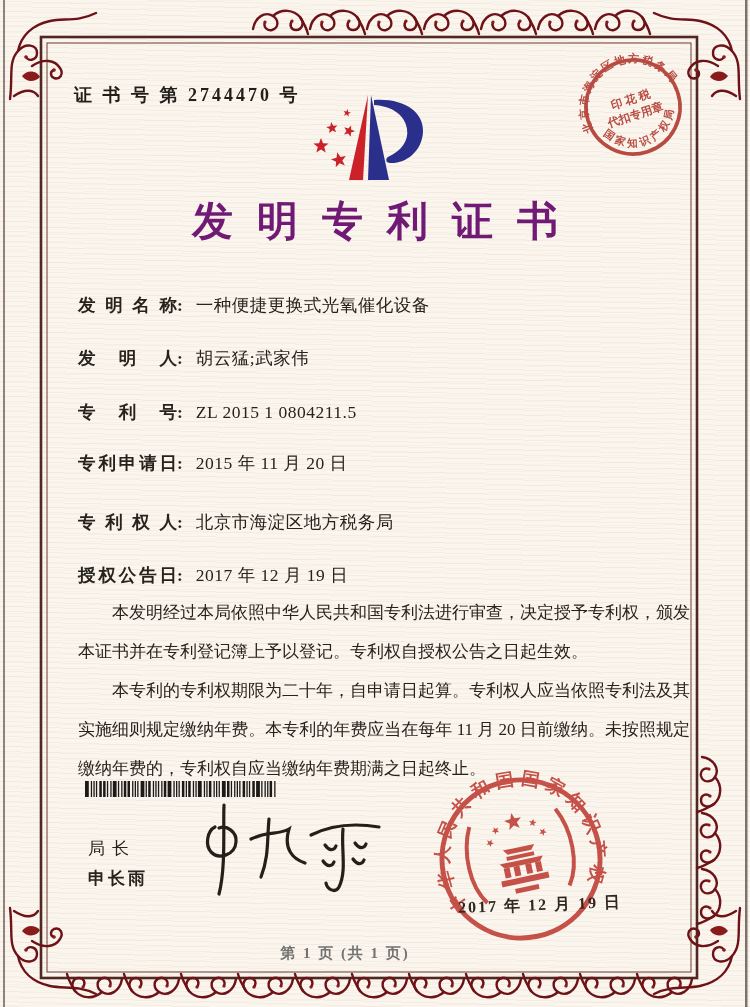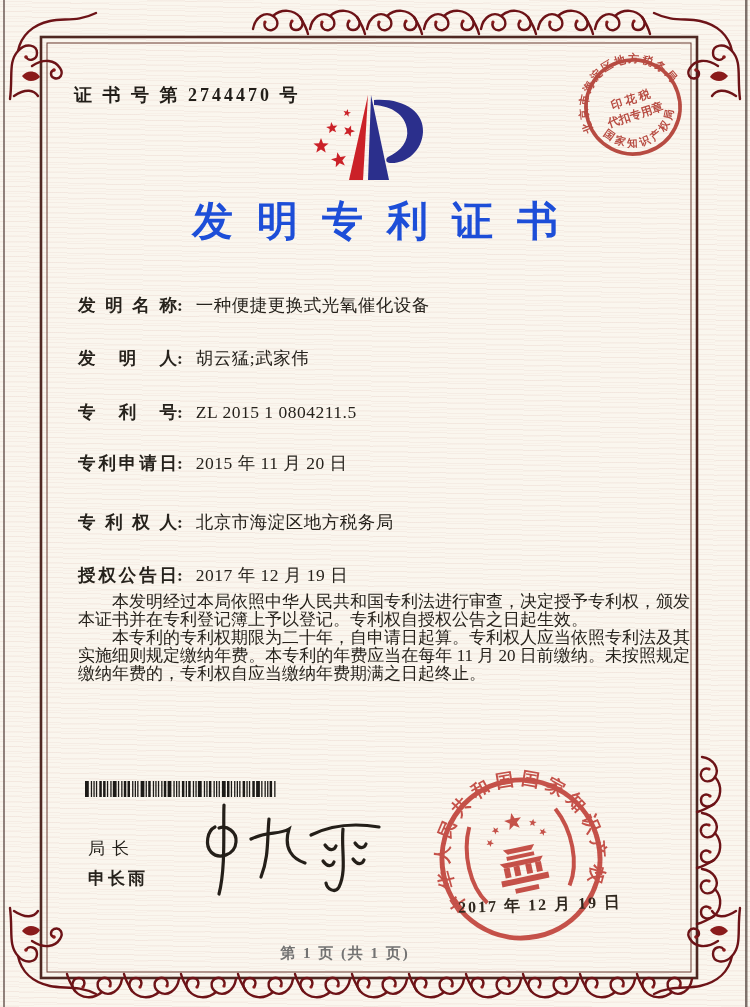--- a/index.html
+++ b/index.html
@@ -7,27 +7,27 @@
   body{position:relative;background:#faf6ee;font-family:"Liberation Serif","DejaVu Serif",serif;color:#26221c;overflow:hidden}
   .texture{position:absolute;inset:0;pointer-events:none;background:
     repeating-linear-gradient(1.5deg, rgba(205,150,142,0.10) 0 1px, rgba(0,0,0,0) 1px 5px),
     repeating-linear-gradient(-1deg, rgba(214,168,156,0.07) 0 1px, rgba(0,0,0,0) 1px 7px)}
   .abs{position:absolute}
   .border-svg{position:absolute;inset:0;width:750px;height:1007px;pointer-events:none}
   .orn path{fill:none;stroke:#6d1317;stroke-width:2.4;stroke-linecap:round}
   .orn .f{fill:#8a1b1b;stroke:none}
   .cert-no{left:74px;top:83px;font-size:18px;font-weight:700;letter-spacing:3px;color:#211d18}
   .logo{left:302px;top:92px}
-  .title{left:0;top:194px;width:750px;text-align:center;font-size:41px;font-weight:700;letter-spacing:24px;padding-left:24px;color:#1d4ed8}
+  .title{left:0;top:194px;width:750px;text-align:center;font-size:41px;font-weight:700;letter-spacing:24px;padding-left:24px;color:#701a75}
   .field{left:78px;font-size:17.5px;white-space:nowrap}
   .f0{top:293px}.f1{top:346px}.f2{top:400px}.f3{top:451px}.f4{top:510px}.f5{top:563px}
   .field .lab{display:inline-block;width:99px;font-weight:700;text-align:justify;text-align-last:justify}
   .field .colon{font-weight:700;margin-right:13px}
   .field .val{letter-spacing:.5px}
-  .paras{left:78px;top:593px;width:612px;font-size:17px;line-height:18px;text-align:justify}
+  .paras{left:78px;top:593px;width:612px;font-size:17px;line-height:39px;text-align:justify}
   .paras p{text-indent:2em;margin:0}
   .barcode{left:85px;top:781px}
   .director-label{left:88px;top:837px;font-size:17px;font-weight:400;letter-spacing:7px}
   .director-name{left:88px;top:867px;font-size:17px;font-weight:700;letter-spacing:3px}
   .signature{left:183px;top:797px}
   .tax-stamp{left:568px;top:42px;opacity:.88;mix-blend-mode:multiply}
   .tax-stamp text{fill:#b3362d;font-weight:700}
   .seal{left:421px;top:759px;opacity:.9;mix-blend-mode:multiply}
   .seal text{fill:#c4423b;font-weight:700}
   .seal-date{left:458px;top:895px;font-size:16px;font-weight:700;letter-spacing:2px;color:#30281f;z-index:6;transform:rotate(-2deg)}

